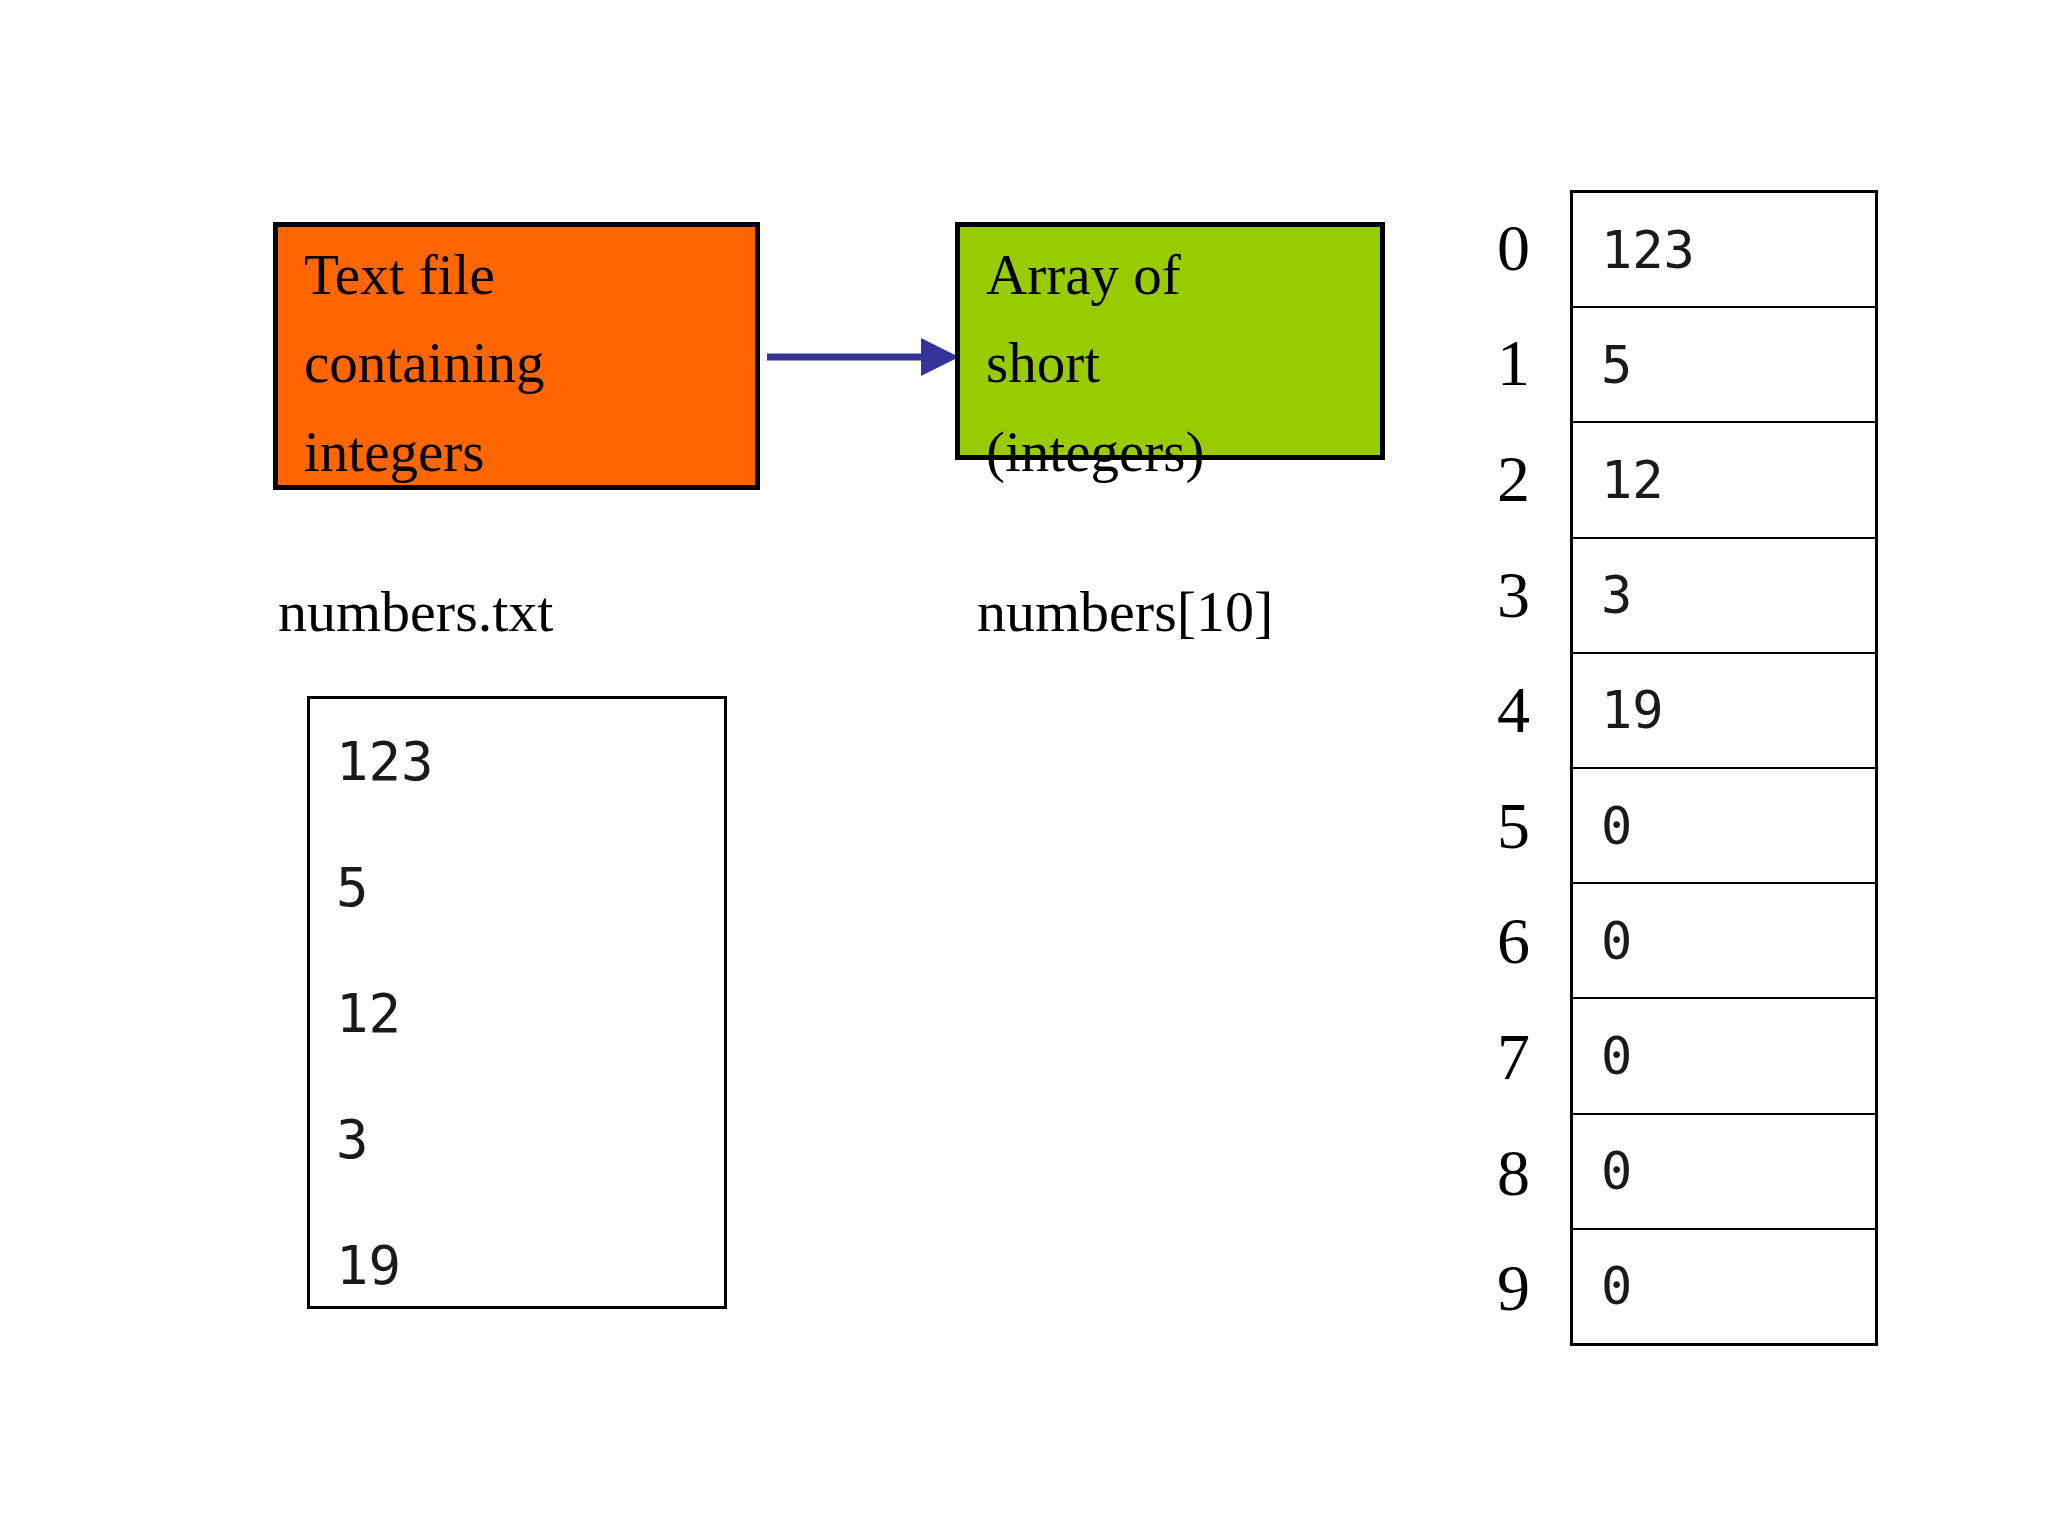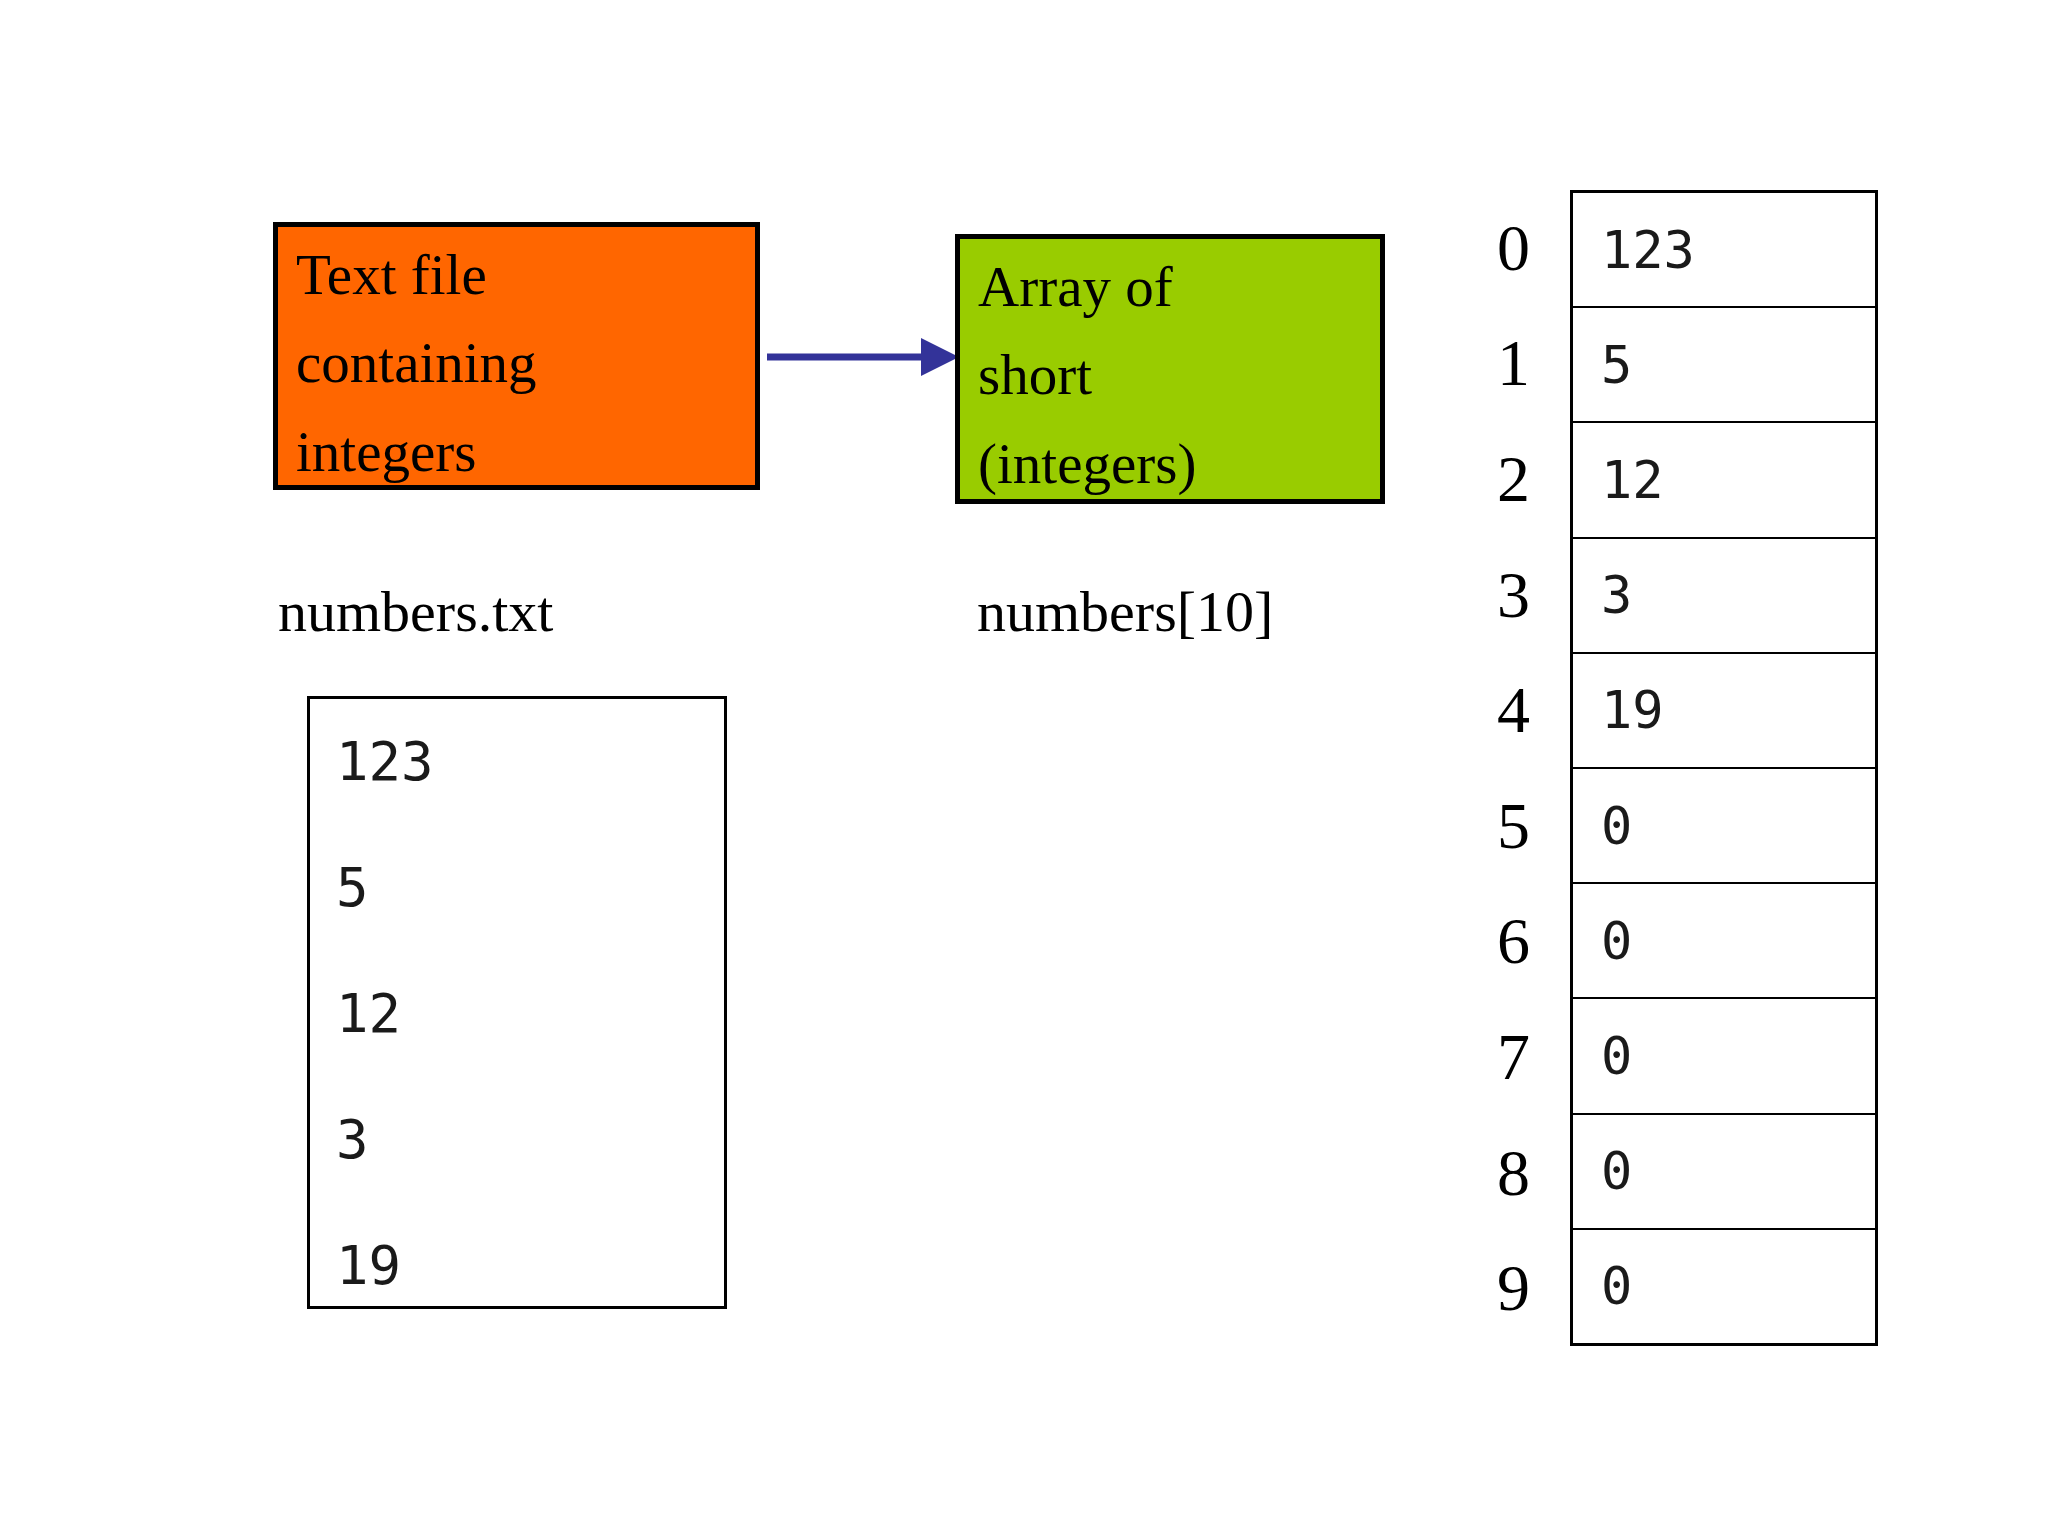--- a/index.html
+++ b/index.html
@@ -9,25 +9,25 @@
   }
   * { box-sizing: border-box; }
 
   .box {
     position: absolute;
     border: 5px solid #000;
     font-family: "Liberation Serif", serif;
     font-size: 57px;
     line-height: 1.55;
     white-space: pre-line;
-    padding: 4px 0 0 18px;
+    padding: 4px 0 0 26px;
     color: #000;
   }
   .file-box   { left: 273px; top: 222px; width: 487px; height: 268px; }
-  .array-box  { left: 955px; top: 222px; width: 430px; height: 270px; margin-top: 12px; }
+  .array-box  { left: 955px; top: 222px; width: 430px; height: 238px; }
 
   .arrow-svg { position: absolute; left: 763px; top: 327px; width: 200px; height: 60px; }
 
   .label {
     position: absolute;
     font-family: Liberation Serif, serif;
     font-size: 58px;
     line-height: 70px;
     white-space: nowrap;
   }

